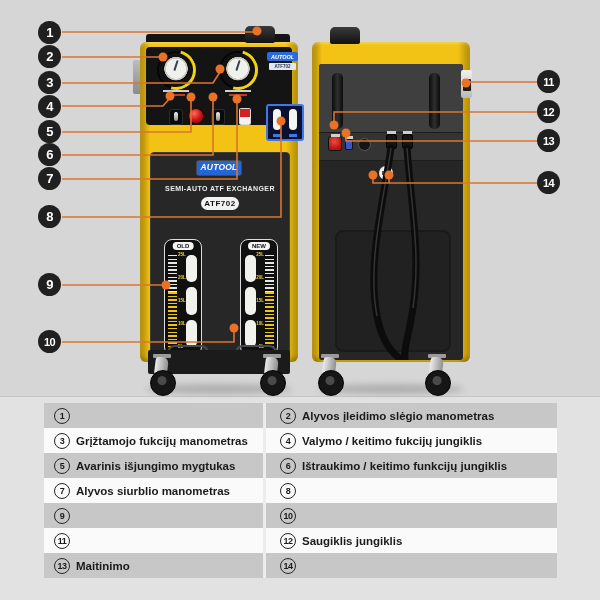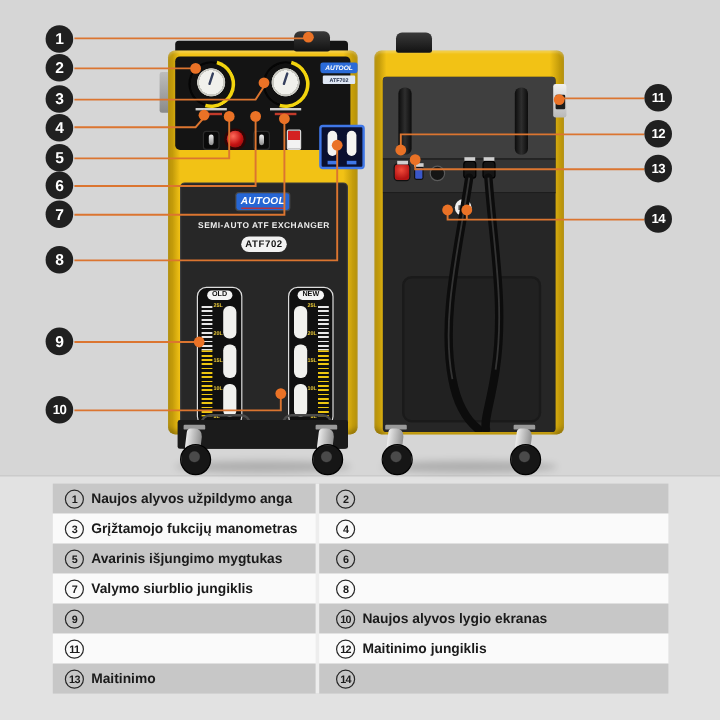--- a/index.html
+++ b/index.html
@@ -308,69 +308,70 @@
   <div class="co two" style="left:537px;top:129px;">13</div>
   <div class="co two" style="left:537px;top:171px;">14</div>
 </div>
 
 <div class="legend">
   <div class="vdiv"></div>
 
   <div class="lrow odd">
     <div class="cell l">
         <span class="cnum">1</span>
-        <span>Naujos alyvos užpildymo anga</span>
       </div>
     <div class="cell r">
         <span class="cnum">2</span>
+        <span>Alyvos įleidimo slėgio manometras</span>
       </div>
   </div>
   <div class="lrow even">
     <div class="cell l">
         <span class="cnum">3</span>
         <span>Grįžtamojo fukcijų manometras</span>
       </div>
     <div class="cell r">
         <span class="cnum">4</span>
+        <span>Valymo / keitimo fukcijų jungiklis</span>
       </div>
   </div>
   <div class="lrow odd">
     <div class="cell l">
         <span class="cnum">5</span>
         <span>Avarinis išjungimo mygtukas</span>
       </div>
     <div class="cell r">
         <span class="cnum">6</span>
+        <span>Ištraukimo / keitimo funkcijų jungiklis</span>
       </div>
   </div>
   <div class="lrow even">
     <div class="cell l">
         <span class="cnum">7</span>
-        <span>Valymo siurblio jungiklis</span>
+        <span>Alyvos siurblio manometras</span>
       </div>
     <div class="cell r">
         <span class="cnum">8</span>
       </div>
   </div>
   <div class="lrow odd">
     <div class="cell l">
         <span class="cnum">9</span>
       </div>
     <div class="cell r">
         <span class="cnum">10</span>
-        <span>Naujos alyvos lygio ekranas</span>
       </div>
   </div>
   <div class="lrow even">
     <div class="cell l">
         <span class="cnum">11</span>
       </div>
     <div class="cell r">
         <span class="cnum">12</span>
-        <span>Maitinimo jungiklis</span>
+        <span>Saugiklis jungiklis</span>
       </div>
   </div>
   <div class="lrow odd">
     <div class="cell l">
         <span class="cnum">13</span>
         <span>Maitinimo</span>
       </div>
     <div class="cell r">
         <span class="cnum">14</span>
       </div>

